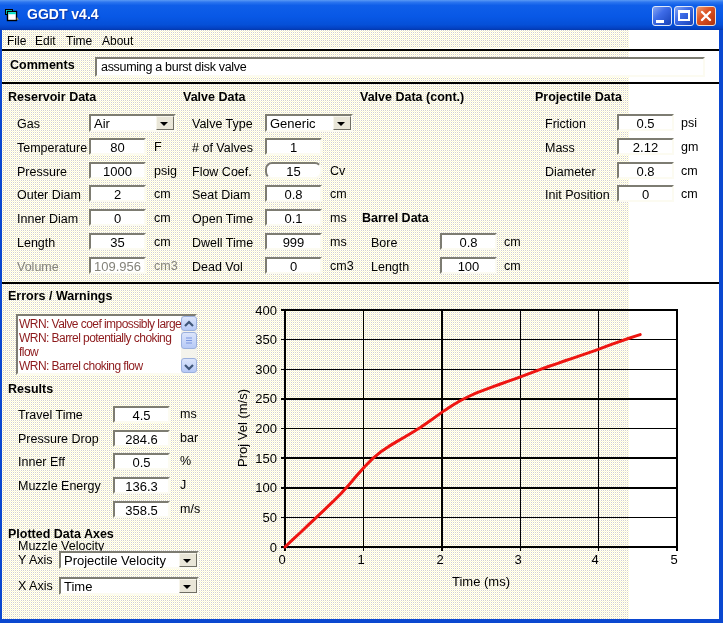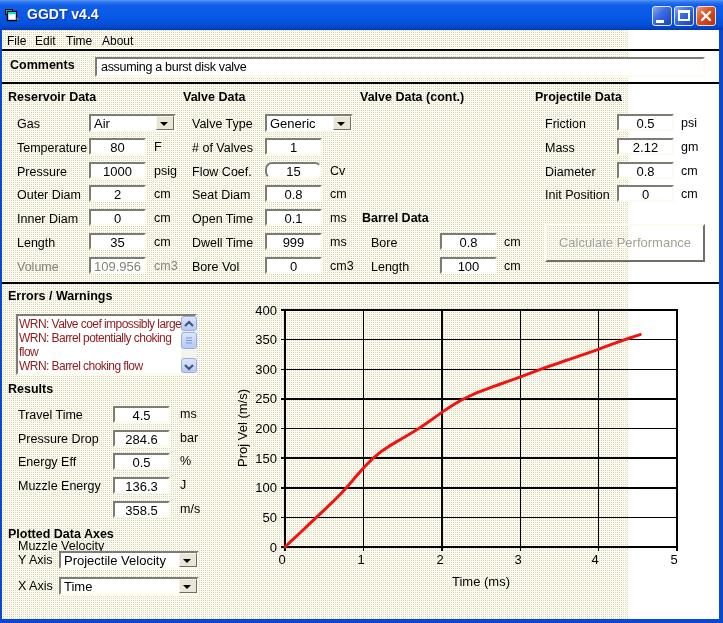--- a/index.html
+++ b/index.html
@@ -93,21 +93,21 @@
     <div class="unit" style="left:330px;top:164px;">Cv</div>
 <div class="lbl" style="left:192px;top:188px;">Seat Diam</div>
     <div class="tf" style="left:265px;top:185px;">0.8</div>
     <div class="unit" style="left:330px;top:187px;">cm</div>
 <div class="lbl" style="left:192px;top:212px;">Open Time</div>
     <div class="tf" style="left:265px;top:209px;">0.1</div>
     <div class="unit" style="left:330px;top:211px;">ms</div>
 <div class="lbl" style="left:192px;top:236px;">Dwell Time</div>
     <div class="tf" style="left:265px;top:233px;">999</div>
     <div class="unit" style="left:330px;top:235px;">ms</div>
-<div class="lbl" style="left:192px;top:260px;">Bore Vol</div>
+<div class="lbl" style="left:192px;top:260px;">Dead Vol</div>
     <div class="tf" style="left:265px;top:257px;">0</div>
     <div class="unit" style="left:330px;top:259px;">cm3</div>
 
 <div class="hdr" style="left:362px;top:211px;">Barrel Data</div>
 <div class="lbl" style="left:371px;top:236px;">Bore</div>
     <div class="tf" style="left:440px;top:233px;">0.8</div>
     <div class="unit" style="left:504px;top:235px;">cm</div>
 <div class="lbl" style="left:371px;top:260px;">Length</div>
     <div class="tf" style="left:440px;top:257px;">100</div>
     <div class="unit" style="left:504px;top:259px;">cm</div>
@@ -117,21 +117,20 @@
     <div class="unit" style="left:681px;top:116px;">psi</div>
 <div class="lbl" style="left:545px;top:141px;">Mass</div>
     <div class="tf" style="left:617px;top:138px;">2.12</div>
     <div class="unit" style="left:681px;top:140px;">gm</div>
 <div class="lbl" style="left:545px;top:165px;">Diameter</div>
     <div class="tf" style="left:617px;top:162px;">0.8</div>
     <div class="unit" style="left:681px;top:164px;">cm</div>
 <div class="lbl" style="left:545px;top:188px;">Init Position</div>
     <div class="tf" style="left:617px;top:185px;">0</div>
     <div class="unit" style="left:681px;top:187px;">cm</div>
-<div class="abs" style="left:545px;top:224px;width:160px;height:38px;box-sizing:border-box;border:2px solid;border-color:#fcfbf1 #716f65 #716f65 #fcfbf1;font-size:13px;color:#a2a196;text-shadow:1px 1px 0 #fff;text-align:center;line-height:34px;">Calculate Performance</div>
 
 <div class="sep" style="top:282px;"></div>
 
 <div class="hdr" style="left:8px;top:289px;">Errors / Warnings</div>
 <div class="abs" style="left:16px;top:314px;width:181px;height:61px;box-sizing:border-box;background:#fff;border:2px solid;border-color:#7d7c72 #fcfbf1 #fcfbf1 #7d7c72;"></div>
 <div class="abs" style="left:19px;top:317px;width:161px;font-size:12px;letter-spacing:-0.55px;line-height:14px;color:#8d1a1c;white-space:nowrap;">WRN: Valve coef impossibly large<br>WRN: Barrel potentially choking<br>flow<br>WRN: Barrel choking flow</div>
 
 <div class="abs" style="left:181px;top:316px;width:16px;height:57px;background:#f4f3ec;"></div>
 <div class="abs" style="left:181px;top:316px;width:16px;height:15px;border-radius:3px;background:linear-gradient(180deg,#dce5fb,#b6c9f6);border:1px solid #9bb0dd;box-sizing:border-box;">
  <svg width="14" height="13">
@@ -146,21 +145,21 @@
         <path d="M3 5 L7 9 L11 5" stroke="#3f5679" stroke-width="2.2" fill="none"></path>
       </svg></div>
 
 <div class="hdr" style="left:8px;top:382px;">Results</div>
 <div class="lbl" style="left:18px;top:408px;">Travel Time</div>
     <div class="tf" style="left:113px;top:406px;">4.5</div>
     <div class="unit" style="left:180px;top:407px;">ms</div>
 <div class="lbl" style="left:18px;top:432px;">Pressure Drop</div>
     <div class="tf" style="left:113px;top:430px;">284.6</div>
     <div class="unit" style="left:180px;top:431px;">bar</div>
-<div class="lbl" style="left:18px;top:455px;">Energy Eff</div>
+<div class="lbl" style="left:18px;top:455px;">Inner Eff</div>
     <div class="tf" style="left:113px;top:453px;">0.5</div>
     <div class="unit" style="left:180px;top:454px;">%</div>
 <div class="lbl" style="left:18px;top:479px;">Muzzle Energy</div>
     <div class="tf" style="left:113px;top:477px;">136.3</div>
     <div class="unit" style="left:180px;top:478px;">J</div>
 <div class="lbl" style="left:18px;top:503px;margin-top:36px;">Muzzle Velocity</div>
     <div class="tf" style="left:113px;top:501px;">358.5</div>
     <div class="unit" style="left:180px;top:502px;">m/s</div>
 
 <div class="hdr" style="left:8px;top:527px;">Plotted Data Axes</div>

